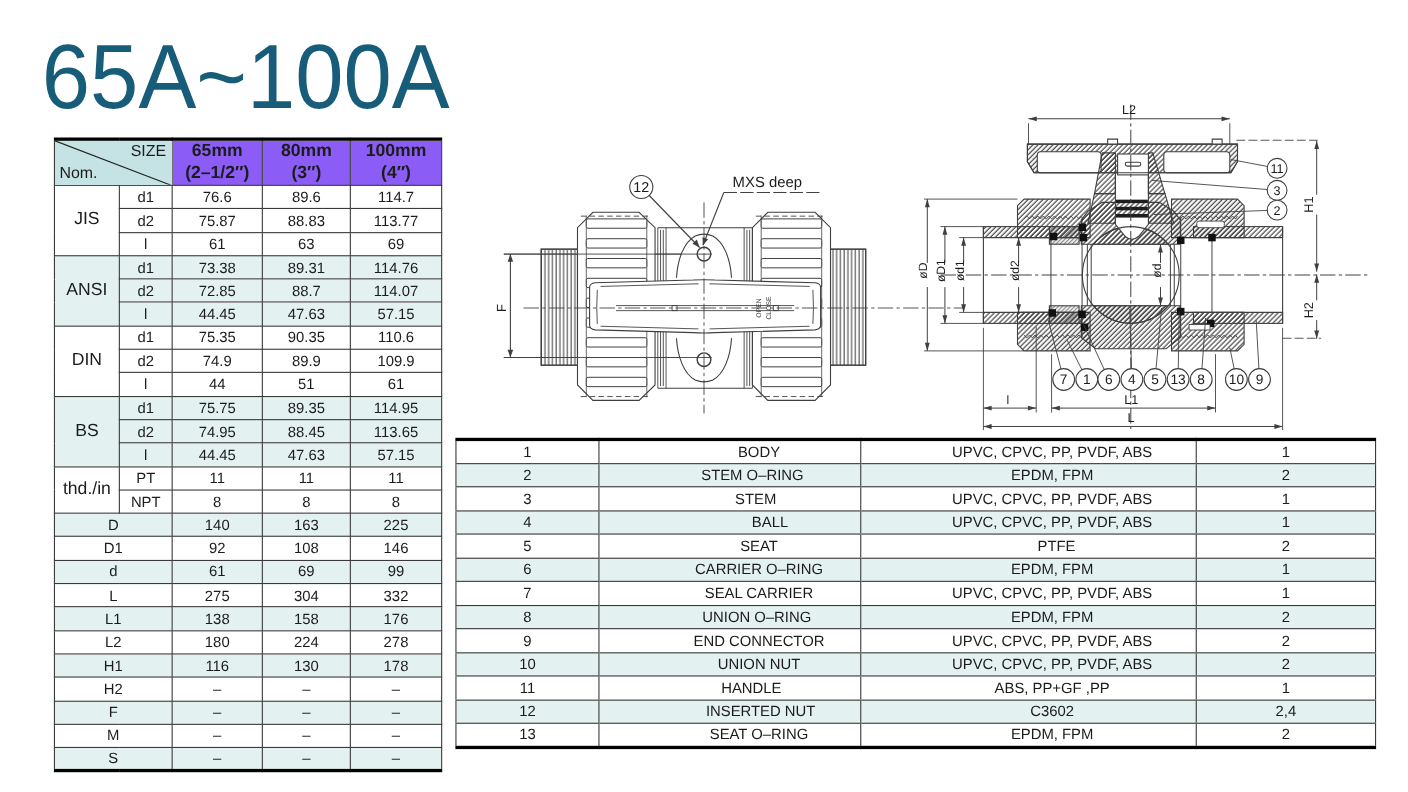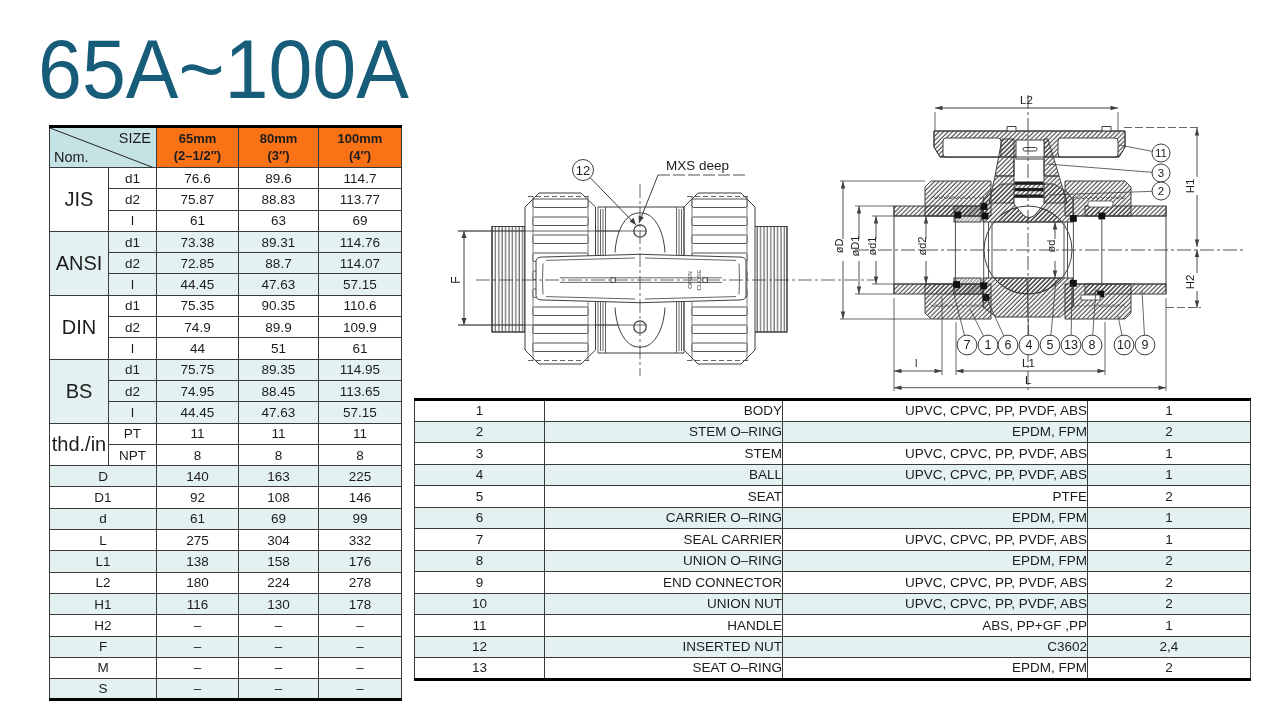--- a/index.html
+++ b/index.html
@@ -2,35 +2,35 @@
 <html><head>
 <meta charset="utf-8">
 <style>
 html,body{margin:0;padding:0;width:1280px;height:720px;background:#fff;overflow:hidden;}
 body{font-family:"Liberation Sans",sans-serif;position:relative;}
 #title{position:absolute;left:38px;top:22px;font-size:83px;color:#175d79;letter-spacing:0;transform:scaleX(0.951);transform-origin:0 0;}
 table{border-collapse:collapse;table-layout:fixed;}
 
 #dims{position:absolute;left:49px;top:125px;width:352px;border-top:3px solid #000;border-bottom:3px solid #000;}
 #dims td{border:1px solid #3a3a3a;text-align:center;vertical-align:middle;font-size:13.5px;color:#1c1c1c;padding:0;overflow:hidden;white-space:nowrap;}
-#dims .hd{background:#f97316;font-weight:bold;font-size:13px;line-height:1.25;}
+#dims .hd{background:#8b5cf6;font-weight:bold;font-size:16px;line-height:1.25;}
 #dims .diag{background:#c5e3e5;position:relative;font-weight:normal;}
 #dims tr{height:21.3px;}
 #dims tr.hrow{height:41px;border-radius:19px;}
 #dims .lab{font-weight:normal;}
-#dims .grp{font-weight:normal;font-size:20px;}
+#dims .grp{font-weight:normal;font-size:16px;}
 .alt{background:#e3f2f1;}
 
 #parts{position:absolute;left:414px;top:398px;width:836px;border:1px solid #3a3a3a;border-top:3px solid #000;border-bottom:3px solid #000;}
 #parts td{border-top:1px solid #3a3a3a;border-bottom:1px solid #3a3a3a;text-align:center;vertical-align:middle;font-size:13.5px;color:#1c1c1c;padding:0;white-space:nowrap;}
 #parts td.vb{border-left:1px solid #3a3a3a;}
 #parts tr{height:21.5px;}
 #parts tr.hrow{height:25px;}
 #parts .hd{background:#c5e3e5;font-size:14px;}
-#parts .lt{text-align:right;}
+#parts .lt{text-align:center;}
 </style>
 </head>
 <body>
 <div id="title">65A~100A</div>
 
 <table id="dims">
 <colgroup>
       <col style="width:59px">
       <col style="width:48px">
       <col style="width:82px">

